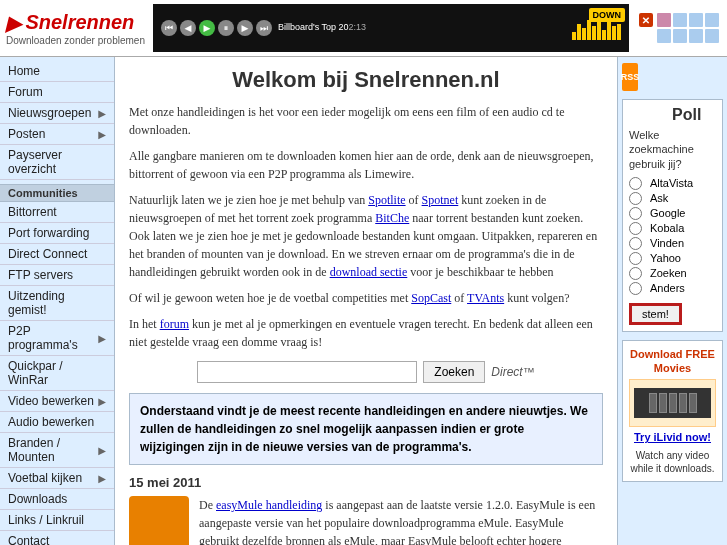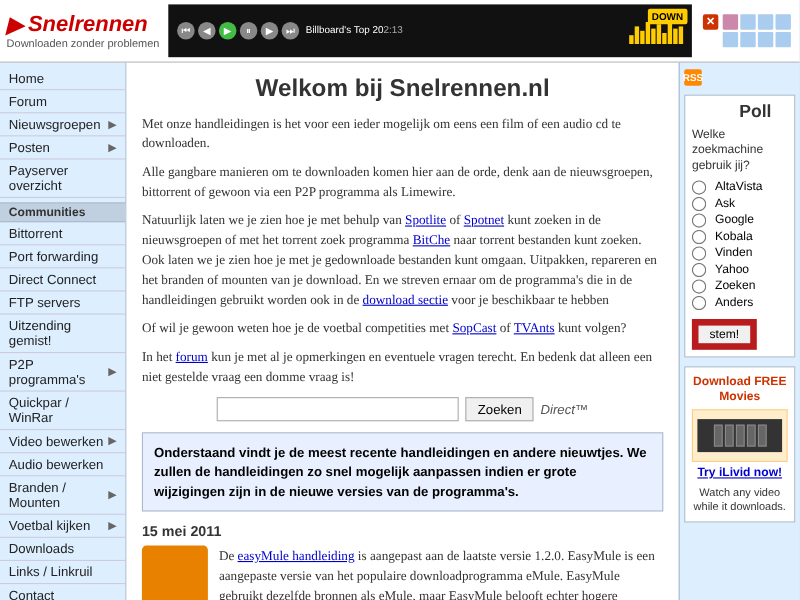--- a/index.html
+++ b/index.html
@@ -49,27 +49,27 @@
     .search-bar input { width: 220px; height: 22px; border: 1px solid #aaa; padding: 2px 6px; font-size: 12px; }
     .search-bar button { height: 22px; padding: 0 10px; background: #f0f0f0; border: 1px solid #aaa; cursor: pointer; font-size: 12px; }
     .news-section { background: #e8f0ff; border: 1px solid #aabbcc; padding: 8px 10px; margin-bottom: 10px; font-size: 12px; line-height: 1.5; }
     .news-section strong { font-weight: bold; }
     .date-heading { font-size: 13px; font-weight: bold; color: #333; margin: 8px 0 6px 0; }
     .news-item { display: flex; gap: 10px; margin-bottom: 10px; }
     .news-logo { width: 60px; height: 60px; background: #e88000; border-radius: 4px; display: flex; align-items: center; justify-content: center; color: #fff; font-size: 9px; font-weight: bold; text-align: center; flex-shrink: 0; }
 
     
     #right-sidebar { width: 110px; min-width: 110px; background: #ddeeff; border-left: 1px solid #aabbcc; padding: 6px 4px; display: flex; flex-direction: column; gap: 8px; }
-    .rss-icon { width: 16px; height: 15px; background: #ff8800; border-radius: 2px; display: flex; align-items: center; justify-content: center; color: #fff; font-size: 9px; font-weight: bold; }
+    .rss-icon { width: 16px; height: 28px; background: #ff8800; border-radius: 2px; display: flex; align-items: center; justify-content: center; color: #fff; font-size: 9px; font-weight: bold; }
     .poll-box { background: #fff; border: 1px solid #aabbcc; padding: 6px; font-size: 11px; }
     .poll-box .poll-title { font-weight: bold; font-size: 16px; margin-bottom: 4px; color: #333; padding-left: 43px; }
     .poll-question { font-size: 11px; margin-bottom: 6px; color: #333; line-height: 1.3; }
     .poll-option { display: flex; gap: 8px; font-size: 11px; margin-bottom: 2px; }
     .poll-option input { margin: 0; }
-    .poll-btn { margin-top: 6px; padding: 2px 10px; background: #f0f0f0; border: 6px solid #b91c1c; cursor: pointer; font-size: 11px; }
+    .poll-btn { margin-top: 6px; padding: 2px 10px; background: #f0f0f0; border: 3px solid #b91c1c; cursor: pointer; font-size: 11px; }
     .download-box { background: #fff; border: 1px solid #aabbcc; padding: 6px; font-size: 11px; text-align: center; }
     .download-box .dl-title { font-size: 11px; font-weight: bold; color: #cc3300; line-height: 1.3; margin-bottom: 4px; }
     .dl-image-area { background: #ffeecc; border: 1px solid #ffcc88; padding: 4px; margin-bottom: 4px; font-size: 10px; color: #cc6600; }
     .dl-link { color: #0000cc; font-size: 11px; font-weight: bold; text-decoration: underline; display: block; margin-bottom: 4px; }
     .watch-text { font-size: 10px; color: #333; line-height: 1.3; margin-top: 6px; }
     .film-strip { background: #333; height: 30px; display: flex; align-items: center; justify-content: center; gap: 2px; margin: 4px 0; }
     .film-cell { width: 8px; height: 20px; background: #666; border: 1px solid #888; }
   </style>
 </head>
 <body>

